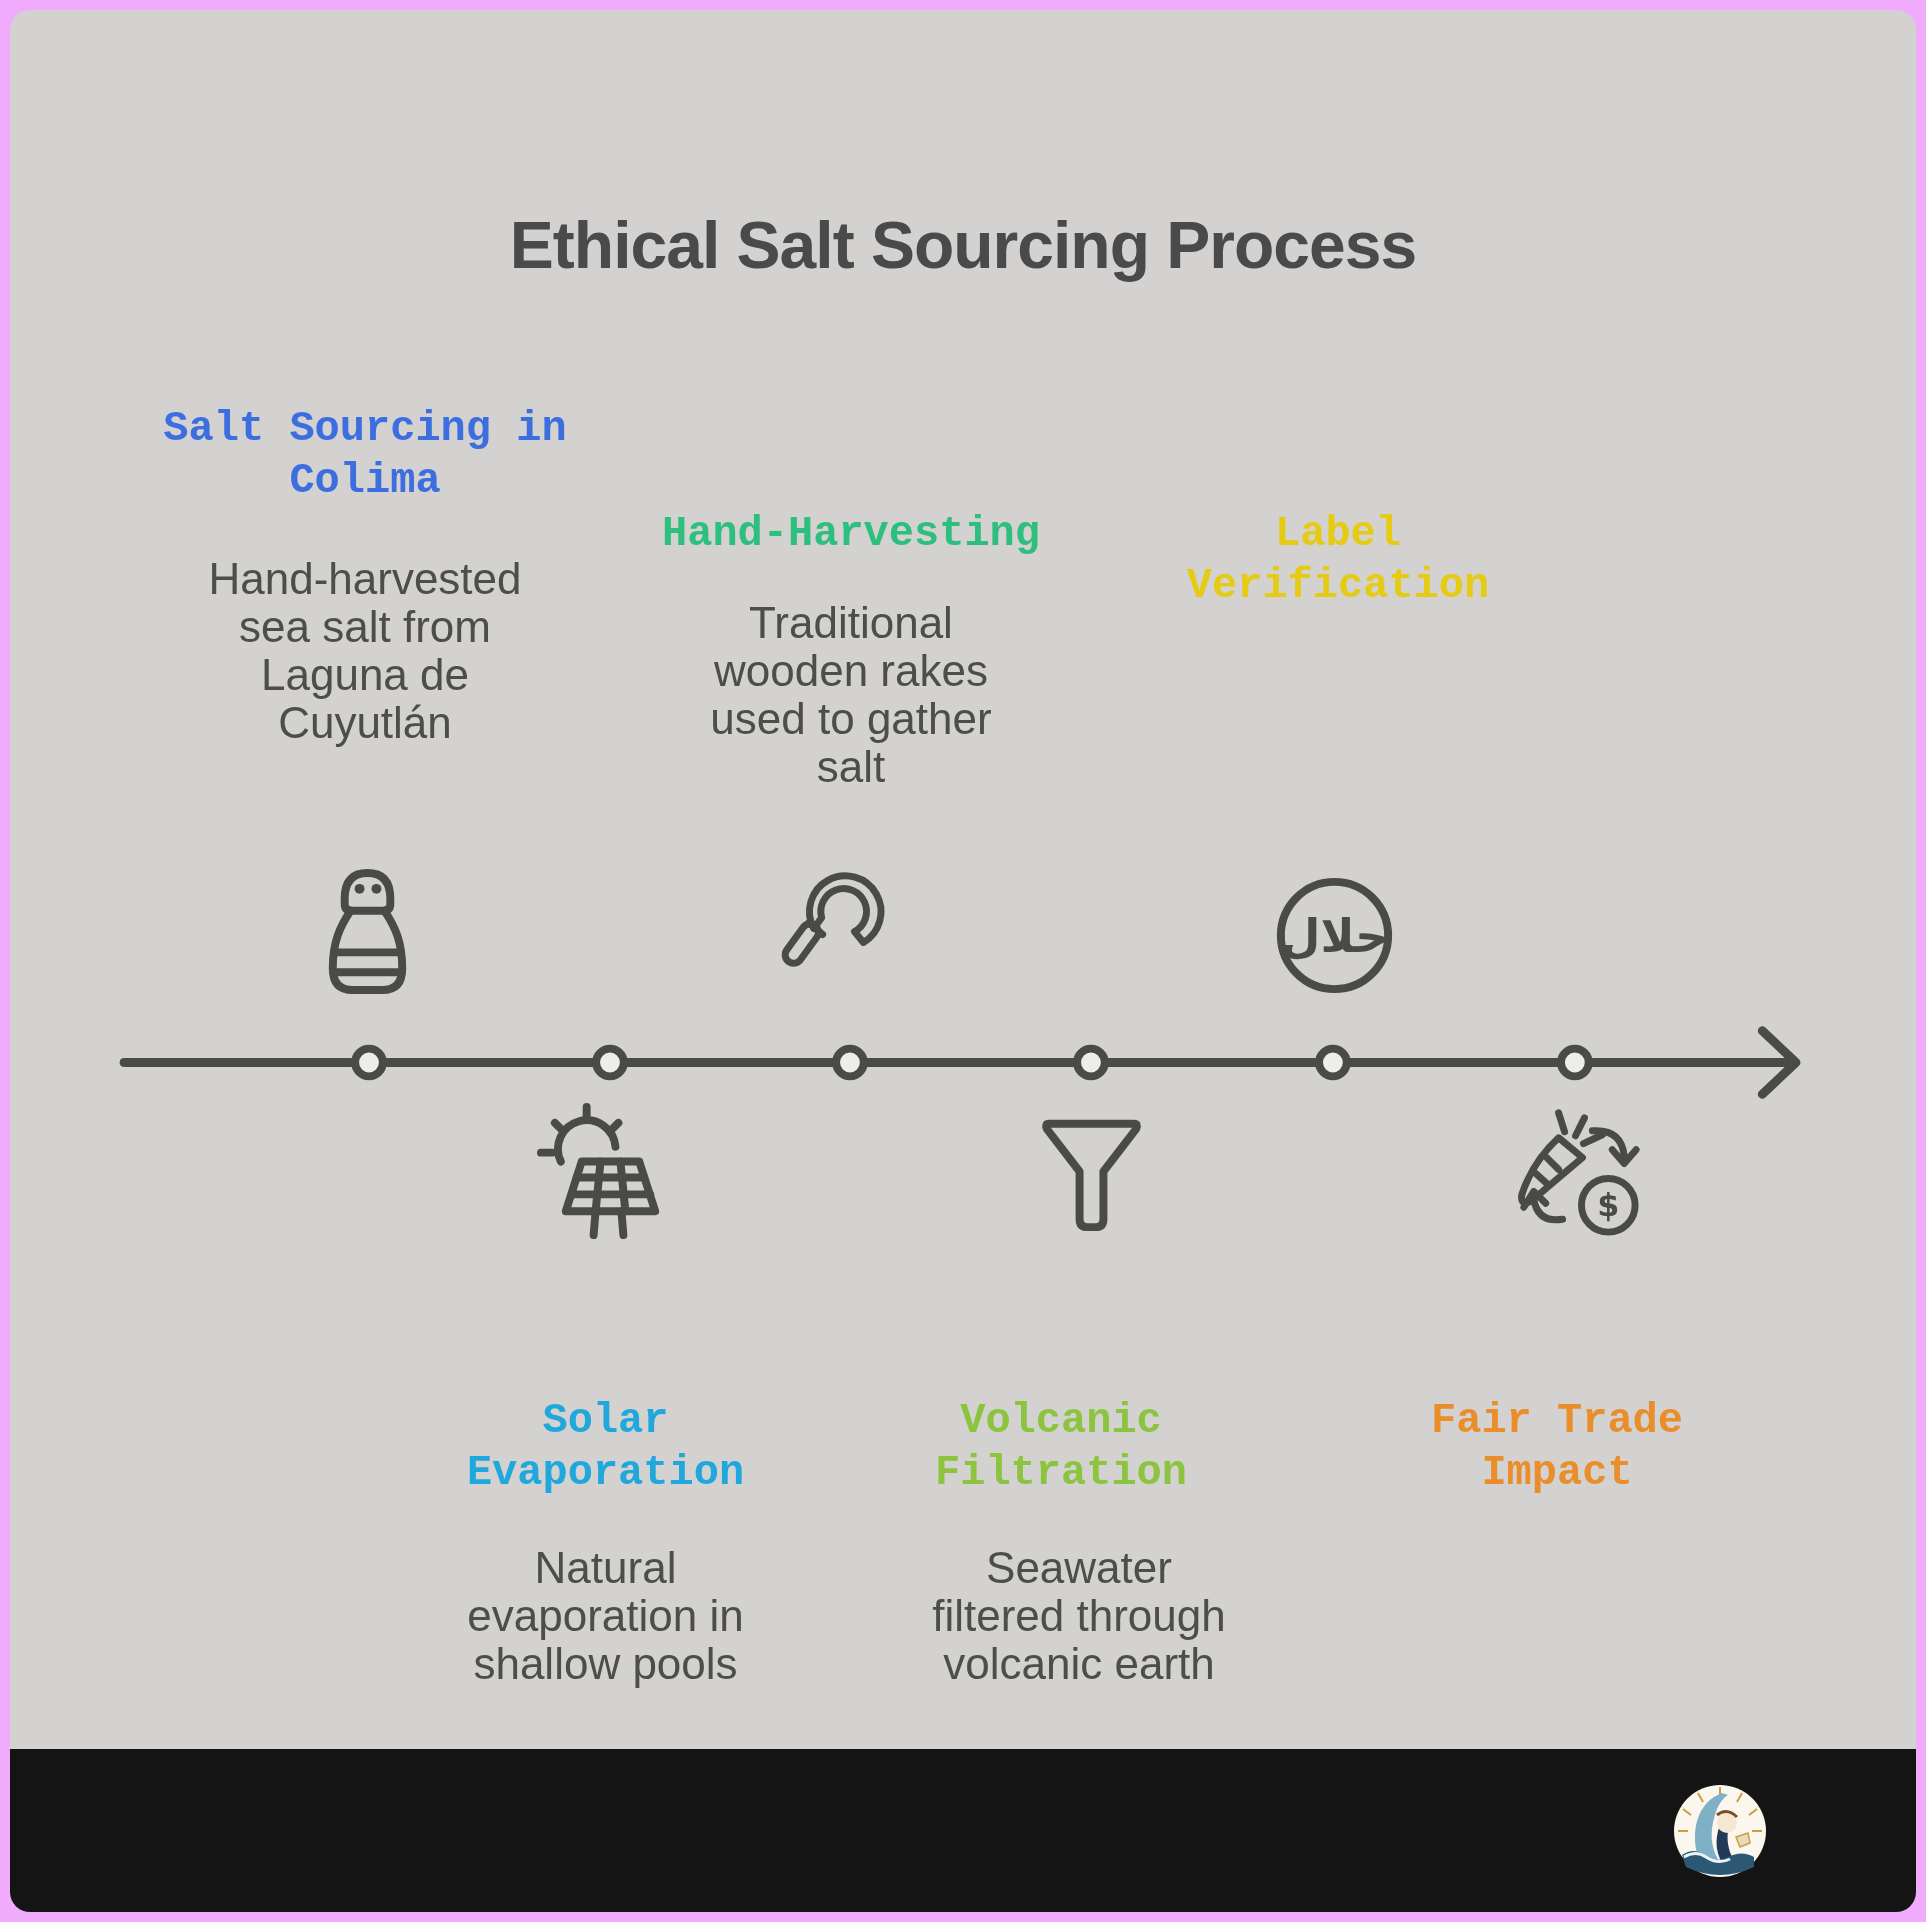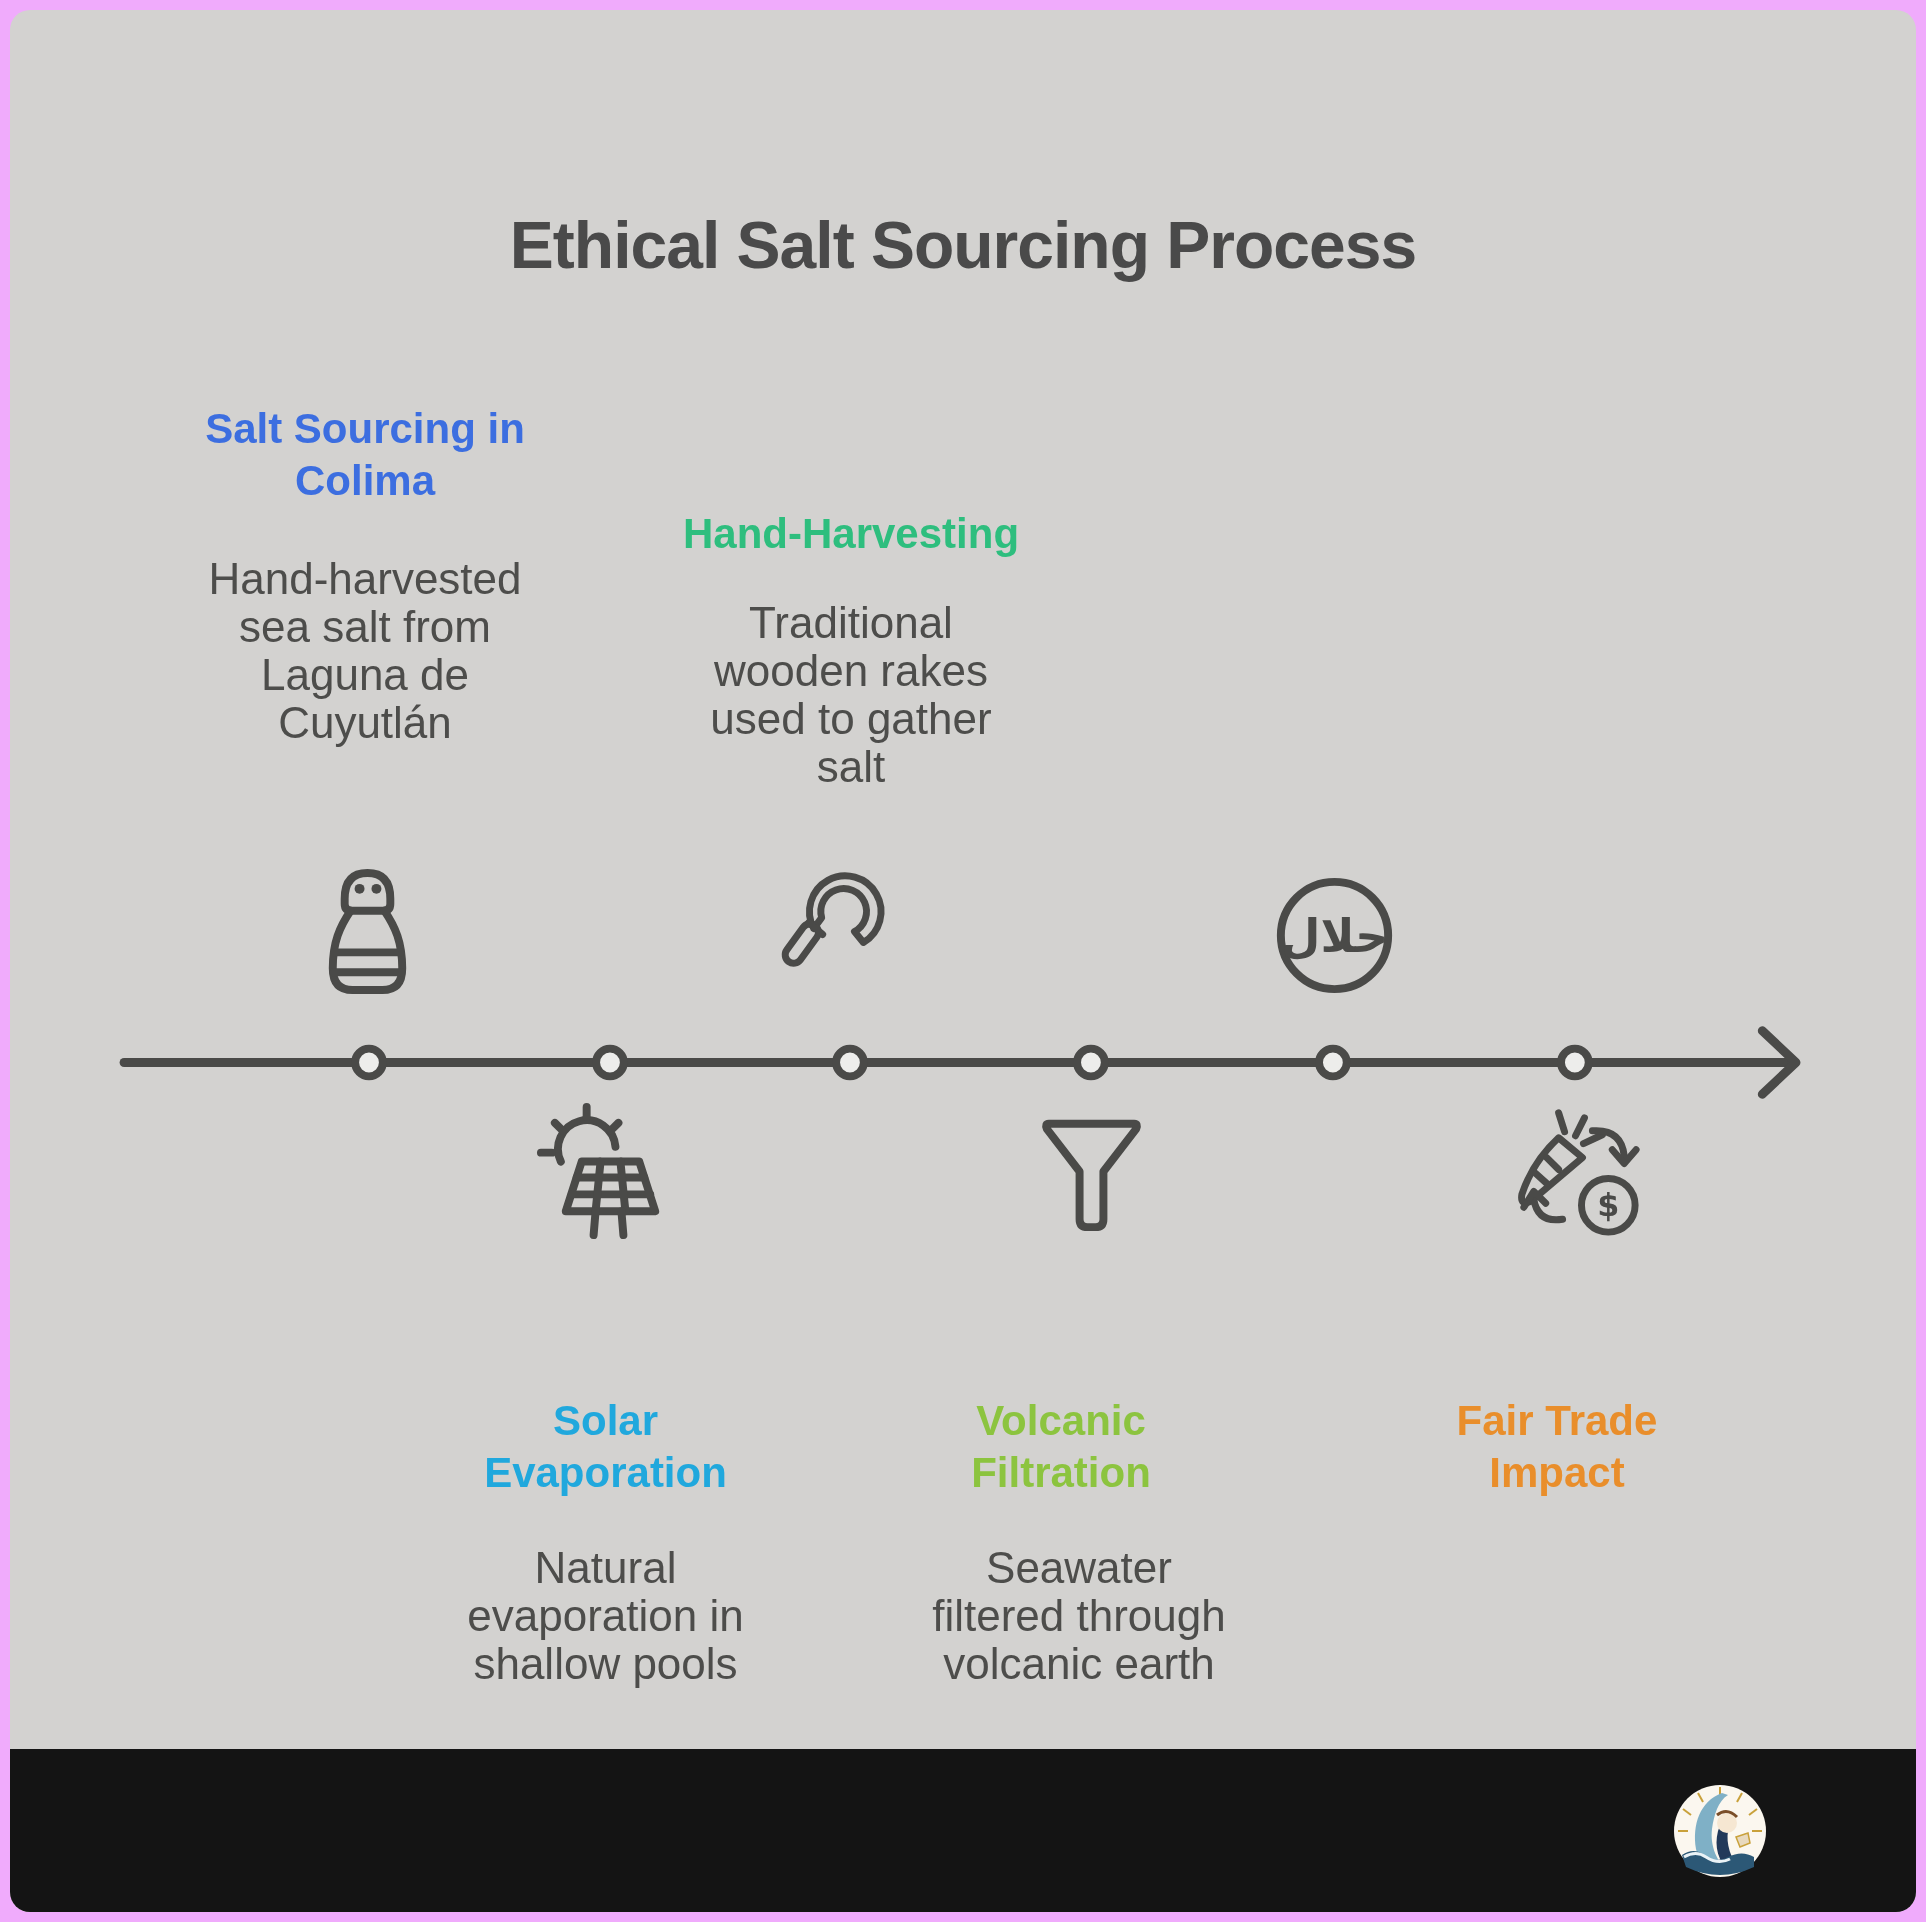--- a/index.html
+++ b/index.html
@@ -3,21 +3,21 @@
 <meta charset="utf-8">
 <style>
   html,body{margin:0;padding:0;background:#ffffff;}
   #frame{position:relative;width:1926px;height:1922px;background:#f0abfc;}
   #canvas{position:absolute;left:10px;top:10px;width:1906px;height:1902px;
           background:#D3D2D0;border-radius:20px;overflow:hidden;
           font-family:"Liberation Sans",sans-serif;}
   .abs{position:absolute;}
   #main-title{left:0;top:197px;width:100%;text-align:center;
               font-size:66px;font-weight:700;color:#4A4A4A;letter-spacing:-1px;}
-  .step-title{position:absolute;text-align:center;font-size:42px;font-weight:700;line-height:52px;}
+  .step-title{position:absolute;text-align:center;font-size:42px;font-weight:700;line-height:52px;font-family:Liberation Mono, monospace;}
   .step-desc{position:absolute;text-align:center;font-size:44px;font-weight:400;
              line-height:48px;color:#4D4D4B;}
   
   #t1{left:146px;top:393px;width:418px;}  #b1{left:196px;top:545px;width:318px;}
   #t2{left:632px;top:498px;width:418px;}  #b2{left:662px;top:589px;width:358px;}
   #t3{left:1169px;top:498px;width:318px;} #b3{left:1134px;top:657px;width:388px;}
   
   #t4{left:446px;top:1385px;width:299px;}  #b4{left:456px;top:1534px;width:279px;}
   #t5{left:892px;top:1385px;width:318px;}  #b5{left:905px;top:1534px;width:328px;}
   #t6{left:1388px;top:1385px;width:318px;} #b6{left:1418px;top:1534px;width:259px;}
@@ -32,20 +32,21 @@
 </head>
 <body>
 
 <div id="frame">
   <div id="canvas">
 
     <div id="main-title" class="abs">Ethical Salt Sourcing Process</div>
 
     <div id="t1" class="step-title" style="color: rgb(60, 110, 224);">Salt Sourcing in Colima</div>
     <div id="t2" class="step-title" style="color: rgb(46, 190, 126);">Hand-Harvesting</div>
+    <div id="t3" class="step-title" style="color: rgb(229, 203, 19);">Label Verification</div>
     <div id="t4" class="step-title" style="color: rgb(32, 168, 221);">Solar Evaporation</div>
     <div id="t5" class="step-title" style="color: rgb(140, 196, 63);">Volcanic Filtration</div>
     <div id="t6" class="step-title" style="color: rgb(233, 142, 43);">Fair Trade Impact</div>
 
     <div id="b1" class="step-desc">Hand-harvested sea salt from Laguna de Cuyutlán</div>
     <div id="b2" class="step-desc">Traditional wooden rakes used to gather salt</div>
     <div id="b4" class="step-desc">Natural evaporation in shallow pools</div>
     <div id="b5" class="step-desc">Seawater filtered through volcanic earth</div>
 
     <svg class="abs" style="left:0;top:993px;" width="1906" height="119" viewBox="0 0 1916 120">

